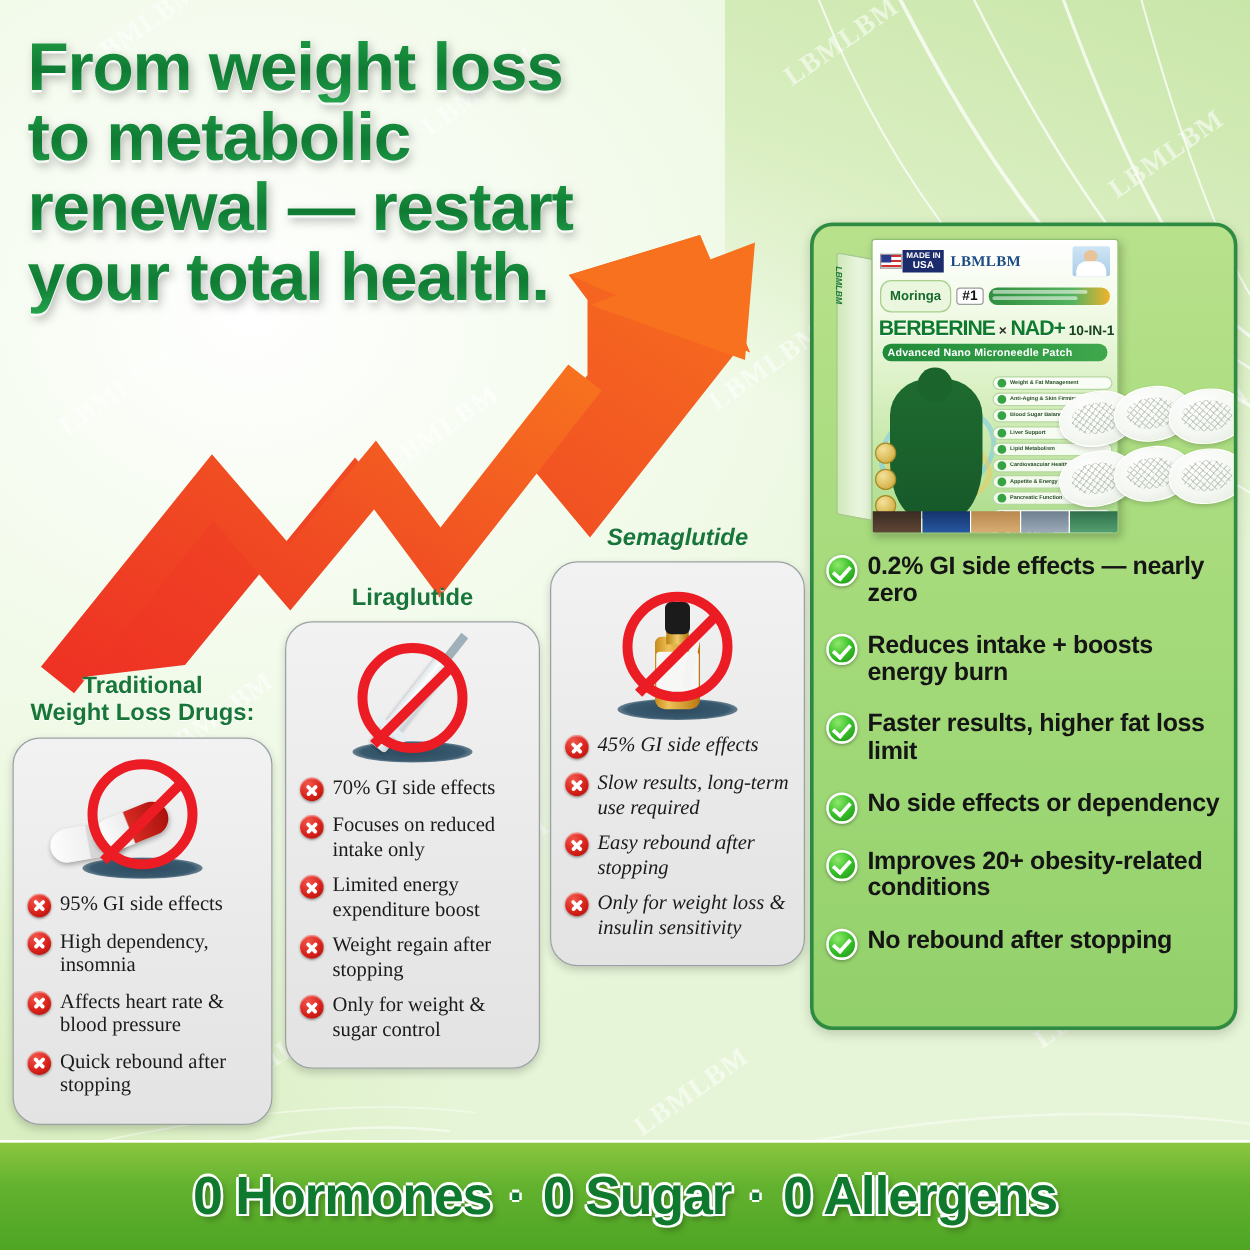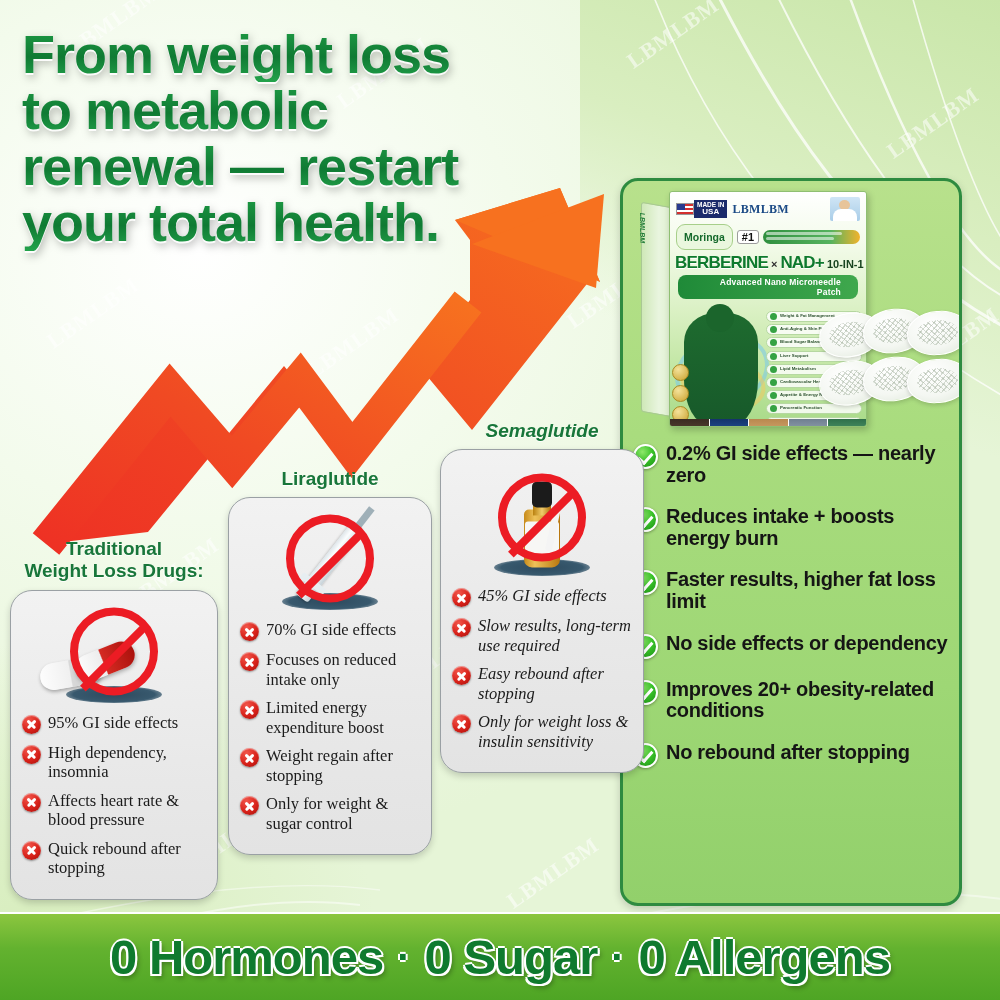--- a/index.html
+++ b/index.html
@@ -124,21 +124,21 @@
     position:absolute; left:1px; bottom:10px; width:34px; height:36px; background:#f7f7f5; border-radius:3px;
   }
   .dropper .neck { position:absolute; left:9px; bottom:52px; width:18px; height:12px;
     background:linear-gradient(90deg,#b9800f,#f0cb6b,#ac7009); }
   .dropper .cap { position:absolute; left:8px; top:0; width:20px; height:26px; background:#1b1b1b; border-radius:5px; }
   .dropper .tube { position:absolute; left:26px; top:20px; width:7px; height:50px; background:#f4f4f4;
     transform:rotate(12deg); border-radius:3px; }
 
   
   #benefits {
-    position:absolute; left:620px; top:178px; width:342px; height:728px; z-index:6;
+    position:absolute; left:648px; top:178px; width:342px; height:646px; z-index:6;
     border:3px solid #2e8b40; border-radius:18px;
     background:linear-gradient(180deg,#b8e18c 0%, #a9dc7e 35%, #9ed775 70%, #92d06b 100%);
     box-shadow:0 3px 9px rgba(0,0,0,.18);
     overflow:hidden;
   }
   #pbox { position:absolute; left:0; top:0; width:342px; height:258px; }
   .benefit-list { position:absolute; left:0; top:262px; width:342px; padding:0 10px; list-style:none; }
   .benefit-list li {
     display:flex; align-items:flex-start; gap:8px; margin-bottom:20px;
   }
@@ -198,22 +198,22 @@
   .claimbar { flex:1; height:14px; border-radius:7px;
     background:linear-gradient(90deg,#2f8f3e 0%, #56b35f 70%, #f2b32c 100%); position:relative; overflow:hidden; }
   .claimbar i { position:absolute; left:3px; top:2px; right:18px; height:3px; background:rgba(255,255,255,.55); border-radius:2px; }
   .claimbar i:nth-child(2){ top:7px; right:26px; }
   .bigtitle { padding:2px 2px 0 5px; display:flex; align-items:baseline; gap:3px; white-space:nowrap; }
   .bigtitle .w1 { font-size:17px; font-weight:800; color:#0e7a2d; letter-spacing:-.8px;
     text-shadow:0 1px 0 #fff; }
   .bigtitle .x { font-size:11px; font-weight:700; color:#2d2d2d; }
   .bigtitle .w2 { font-size:17px; font-weight:800; color:#0e7a2d; letter-spacing:-.8px; text-shadow:0 1px 0 #fff; }
   .bigtitle .w3 { font-size:11px; font-weight:800; color:#17431f; }
-  .subpill { margin:2px 8px 12px 8px; text-align:right; font-size:8.5px; font-weight:700; color:#fff;
-    background:linear-gradient(90deg,#1f8a38,#3fa84d); border-radius:8px; padding:2px 17px; letter-spacing:.2px; }
+  .subpill { margin:2px 8px 12px 8px; text-align:left; font-size:8.5px; font-weight:700; color:#fff;
+    background:linear-gradient(90deg,#1f8a38,#3fa84d); border-radius:8px; padding:2px 4px; letter-spacing:.2px; }
   .boxbody { position:relative; height:130px; margin-top:3px; }
   .silhouette {
     position:absolute; left:14px; top:2px; width:74px; height:112px;
     background:linear-gradient(180deg,#1e6b2f 0%, #17592a 100%);
     border-radius:42% 42% 34% 34% / 26% 26% 40% 40%;
   }
   .silhouette::before { content:""; position:absolute; left:22px; top:-9px; width:28px; height:28px; border-radius:50%;
     background:#1b652c; }
   .swirl { position:absolute; left:4px; top:24px; width:96px; height:72px;
     border:4px solid rgba(120,200,235,.55); border-radius:50%; transform:rotate(-18deg); }
@@ -250,21 +250,21 @@
   }
 
   
   #banner {
     position:absolute; left:0; bottom:0; width:1000px; height:88px; z-index:8;
     background:linear-gradient(180deg,#8cc63f 0%, #63b22f 40%, #4ea524 100%);
     border-top:2px solid #ffffff;
     display:flex; align-items:center; justify-content:center; gap:14px;
   }
   #banner .seg {
-    font-size:49px; font-weight:800; letter-spacing:-1px;
+    font-size:43px; font-weight:800; letter-spacing:-1px;
     color:#0f7a2e;
     text-shadow: -2px 0 #fff, 2px 0 #fff, 0 -2px #fff, 0 2px #fff,
                  2px 2px 0 #fff, -2px 2px 0 #fff, 3px 4px 5px rgba(0,0,0,.3);
   }
   #banner .dot { font-size:40px; font-weight:800; color:#0f7a2e;
     text-shadow:-2px 0 #fff,2px 0 #fff,0 -2px #fff,0 2px #fff; }
 </style>
 </head>
 <body>
 

